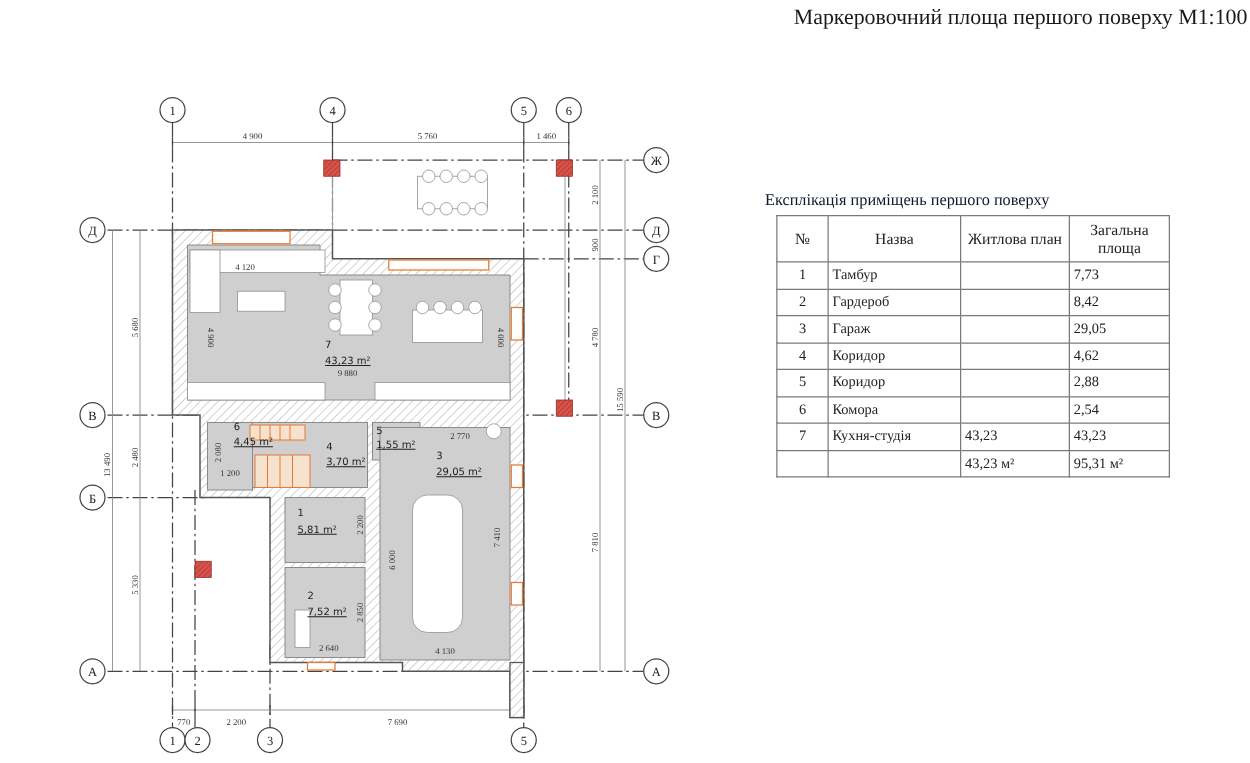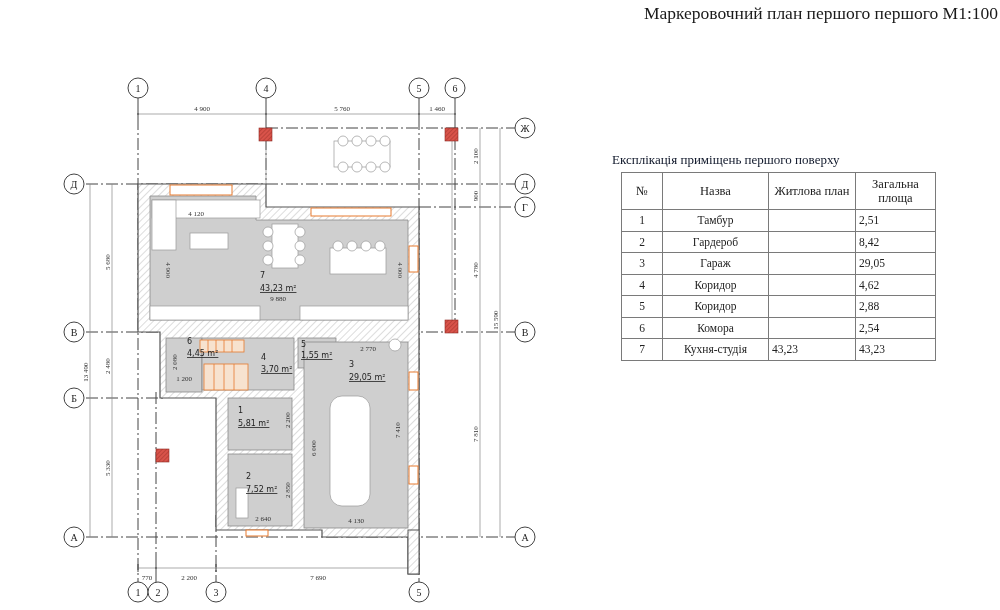--- a/index.html
+++ b/index.html
@@ -4,29 +4,29 @@
 <style>
   html, body { margin:0; padding:0; background:#ffffff; }
   body { width:1000px; height:610px; position:relative; overflow:hidden; font-family:"Liberation Serif", serif; color:#222; }
   .title { position:absolute; top:3px; right:2px; font-size:17.5px; color:#1a1a1a; white-space:nowrap; }
   svg.plan { position:absolute; left:0; top:0; }
   .tbl-title { position:absolute; left:612px; top:152px; width:340px; font-size:13px; color:#0f172a; white-space:nowrap; }
   table.expl { position:absolute; left:621px; top:172px; border-collapse:collapse; font-size:11.5px; color:#222; }
   table.expl td, table.expl th { border:1px solid #7a7a7a; height:20.5px; padding:0 3px; font-weight:normal; }
   table.expl th { height:36px; font-size:12.5px; line-height:14px; }
   .c-no { width:34px; text-align:center; }
-  .c-name { width:99px; text-align:center; }
+  .c-name { width:99px; text-align:left; }
   .c-liv { width:80px; text-align:left; }
   .c-tot { width:73px; text-align:left; }
   table.expl th.c-name, table.expl th.c-liv, table.expl th.c-tot { text-align:center; }
 </style>
 </head>
 <body>
 
-<div class="title">Маркеровочний план першого першого М1:100</div>
+<div class="title">Маркеровочний площа першого поверху М1:100</div>
 
 <svg class="plan" width="600" height="610" viewBox="0 0 600 610">
   <defs>
     <pattern id="hatch" width="5" height="5" patternUnits="userSpaceOnUse" patternTransform="rotate(45)">
       <rect width="5" height="5" fill="#ffffff"></rect>
       <line x1="0" y1="0" x2="0" y2="5" stroke="#b9b9b9" stroke-width="1"></line>
     </pattern>
     <pattern id="redhatch" width="3" height="3" patternUnits="userSpaceOnUse" patternTransform="rotate(45)">
       <rect width="3" height="3" fill="#d9534a"></rect>
       <line x1="0" y1="0" x2="0" y2="3" stroke="#8e2a22" stroke-width="0.8"></line>
@@ -243,21 +243,21 @@
       <tr>
     <th class="c-no">№</th>
     <th class="c-name">Назва</th>
     <th class="c-liv">Житлова план</th>
     <th class="c-tot">Загальна площа</th>
   </tr>
   <tr>
     <td class="c-no">1</td>
     <td class="c-name">Тамбур</td>
     <td class="c-liv"></td>
-    <td class="c-tot">2,51</td>
+    <td class="c-tot">7,73</td>
   </tr>
   <tr>
     <td class="c-no">2</td>
     <td class="c-name">Гардероб</td>
     <td class="c-liv"></td>
     <td class="c-tot">8,42</td>
   </tr>
   <tr>
     <td class="c-no">3</td>
     <td class="c-name">Гараж</td>
@@ -281,14 +281,20 @@
     <td class="c-name">Комора</td>
     <td class="c-liv"></td>
     <td class="c-tot">2,54</td>
   </tr>
   <tr>
     <td class="c-no">7</td>
     <td class="c-name">Кухня-студія</td>
     <td class="c-liv">43,23</td>
     <td class="c-tot">43,23</td>
   </tr>
+  <tr>
+    <td class="c-no"></td>
+    <td class="c-name"></td>
+    <td class="c-liv">43,23 м²</td>
+    <td class="c-tot">95,31 м²</td>
+  </tr>
 </tbody>
   </table>
 
 </body></html>

